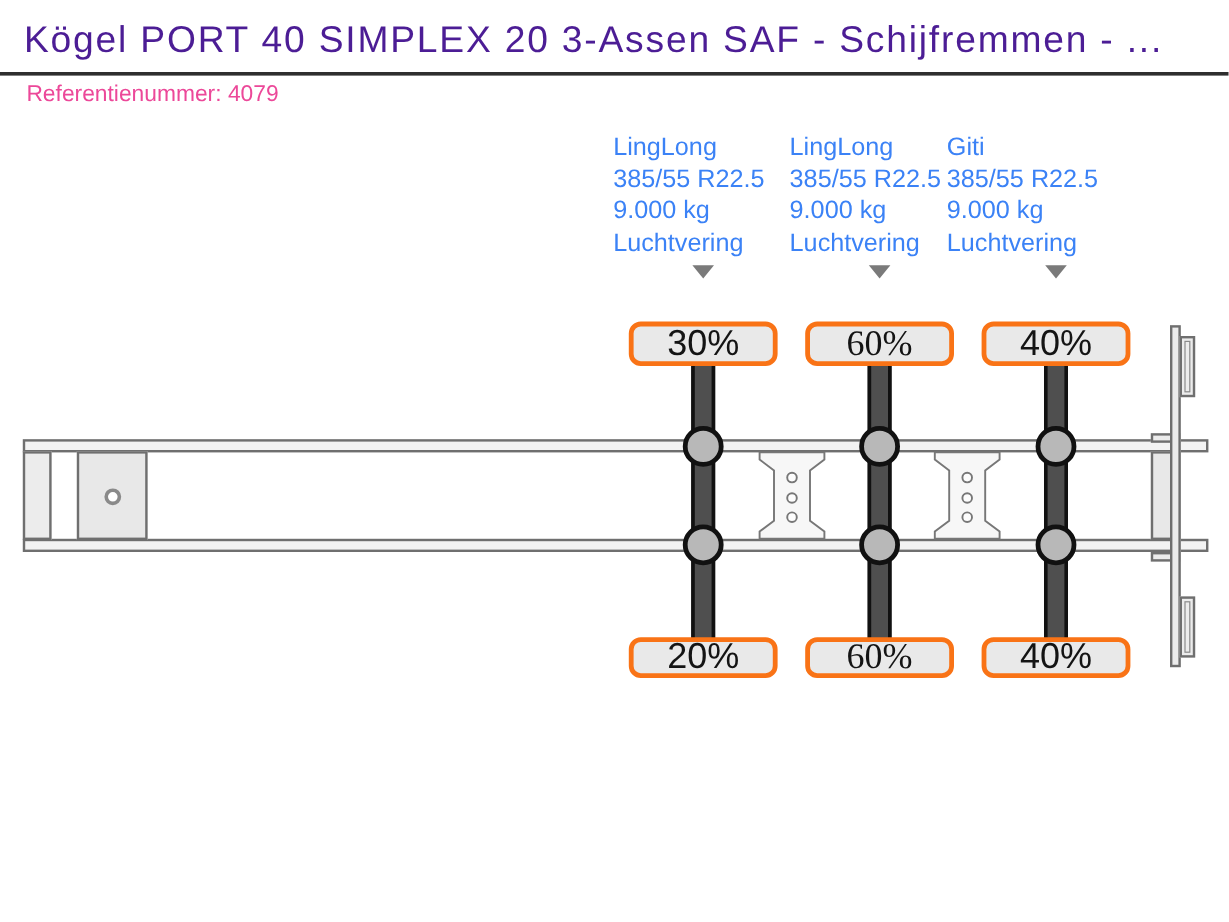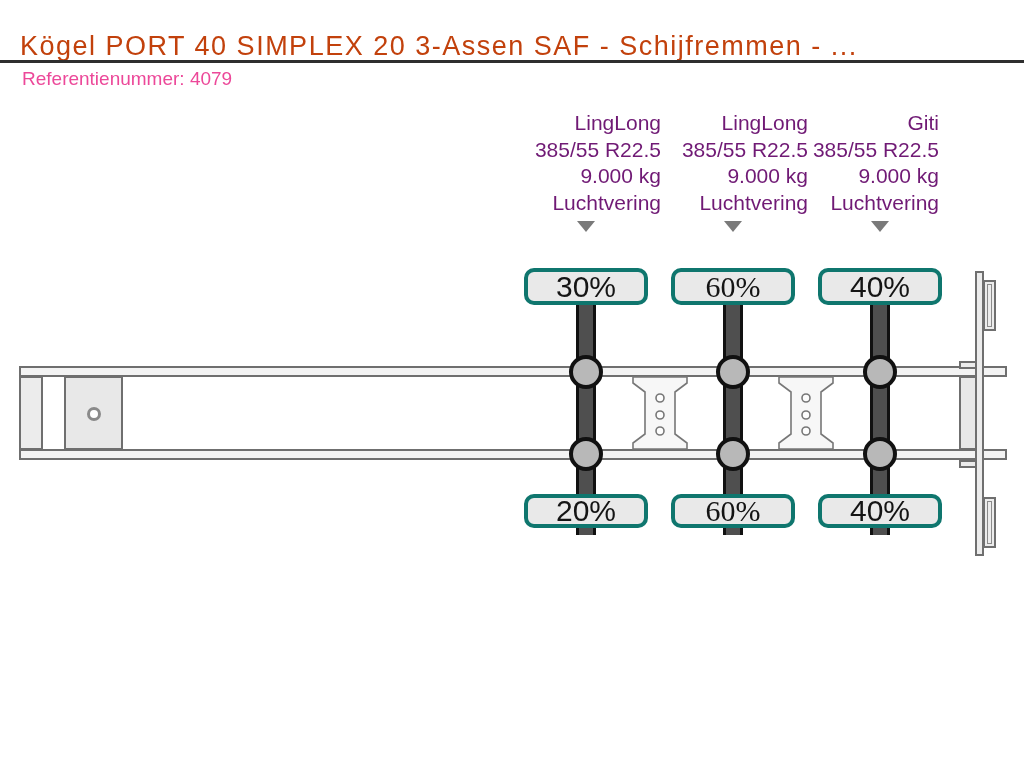--- a/index.html
+++ b/index.html
@@ -4,27 +4,27 @@
 <style>
   * { margin:0; padding:0; box-sizing:border-box; }
   html,body { background:#ffffff; }
   .page {
     position:relative; width:1024px; height:768px;
     background:#ffffff; overflow:hidden;
     font-family:"Liberation Sans", sans-serif; color:#111;
   }
   .title {
     position:absolute; left:20px; top:15px;
-    font-size:27px; font-weight:400; letter-spacing:1.5px;
-    white-space:nowrap; color:#c2410c;margin-top:16px;
+    font-size:31px; font-weight:400; letter-spacing:1.5px;
+    white-space:nowrap; color:#4c1d95;
   }
   .divider { position:absolute; left:0; top:60px; width:1024px; height:3px; background:#2e2e2e; }
   .refnum { position:absolute; left:22px; top:68px; font-size:19px; color:#ec4899; }
 
-  .tire-col { position:absolute; top:110px; width:150px; text-align:right; font-size:21px; line-height:26.5px; color:#701a75; }
+  .tire-col { position:absolute; top:110px; width:150px; text-align:left; font-size:21px; line-height:26.5px; color:#3b82f6; }
   .tire-col.c1 { left:511px; } .tire-col.c2 { left:658px; } .tire-col.c3 { left:789px; }
 
   .tri { position:absolute; top:221px; width:0; height:0;
     border-left:9px solid transparent; border-right:9px solid transparent;
     border-top:11px solid #7a7a7a; }
   .tri.t1 { left:577px; } .tri.t2 { left:724px; } .tri.t3 { left:871px; }
 
   
   .rail { position:absolute; left:19px; width:988px; height:11px;
     background:#f3f3f3; border:2px solid #6f6f6f; z-index:1; }
@@ -57,25 +57,25 @@
   .axle-bar { position:absolute; top:295px; width:20px; height:240px;
     background:#4f4f4f; border-left:3px solid #111; border-right:3px solid #111; z-index:3; }
   .axle-bar.a1 { left:576px; } .axle-bar.a2 { left:723px; } .axle-bar.a3 { left:870px; }
 
   .susp { position:absolute; width:34px; height:34px; border-radius:50%;
     background:#b8b8b8; border:4px solid #111; z-index:4; }
   .susp.row-top { top:355px; } .susp.row-bot { top:437px; }
   .susp.x1 { left:569px; } .susp.x2 { left:716px; } .susp.x3 { left:863px; }
 
   .pct { position:absolute; width:124px; background:#e9e9e9;
-    border:4px solid #0f766e; border-radius:10px; z-index:5;
+    border:4px solid #f97316; border-radius:10px; z-index:5;
     display:flex; align-items:center; justify-content:center;
     font-size:30px; color:#141414; }
   .pct.row-top { top:268px; height:37px; }
-  .pct.row-bot { top:494px; height:34px; }
+  .pct.row-bot { top:531px; height:34px; }
   .pct.x1 { left:524px; } .pct.x2 { left:671px;font-family:Liberation Serif, serif; } .pct.x3 { left:818px; }
 </style>
 </head>
 <body>
 
 <div class="page">
 
   <div class="title">Kögel PORT 40 SIMPLEX 20 3-Assen SAF - Schijfremmen - ...</div>
   <div class="divider"></div>
   <div class="refnum">Referentienummer: 4079</div>

